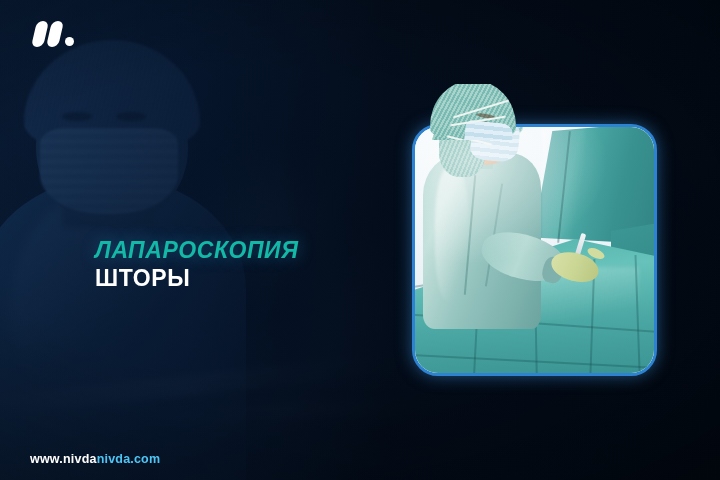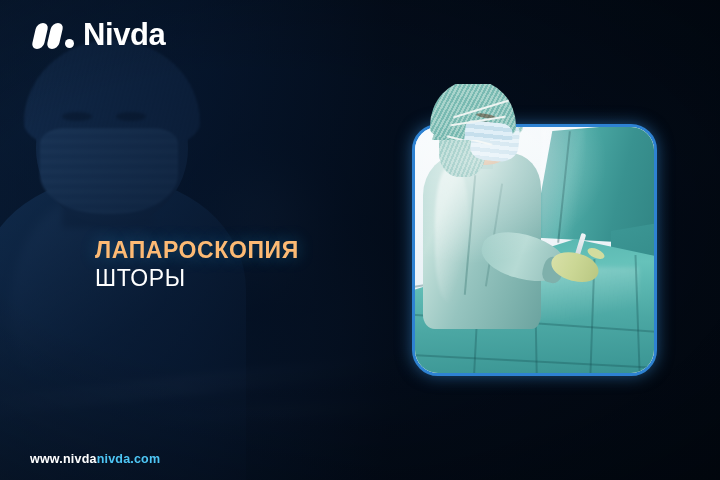--- a/index.html
+++ b/index.html
@@ -150,28 +150,29 @@
     color:#ffffff;
     font-size:31px;
     font-weight:bold;
     letter-spacing:-.4px;
     line-height:1;
   }
 
   
   .headline { position:absolute; left:95px; top:236px; z-index:6; }
   .headline .l1 {
-    color:#fdba74;
+    color:#14b8a6;
     font-size:23px; font-weight:bold;
     letter-spacing:.6px; line-height:1.22;
     text-shadow:0 0 16px rgba(36,150,210,.45);
+    font-style:italic;
   }
   .headline .l2 {
     color:#ffffff;
-    font-size:23px; font-weight:normal;
+    font-size:23px; font-weight:bold;
     letter-spacing:.6px; line-height:1.22;
   }
 
   
   .site-url {
     position:absolute; left:30px; top:452px; z-index:6;
     font-size:12.5px; font-weight:bold; letter-spacing:.2px;
   }
   .site-url .w { color:#ffffff; }
   .site-url .c { color:#4ec6f5; }
@@ -410,21 +411,20 @@
     <div class="bg-grade"></div>
     <div class="bg-vignette"></div>
   </div>
 
   <div class="logo">
     <div class="logo-mark">
       <span class="bar bar1"></span>
       <span class="bar bar2"></span>
       <span class="dot"></span>
     </div>
-    <div class="logo-word">Nivda</div>
   </div>
 
   <div class="headline">
     <div class="l1">ЛАПАРОСКОПИЯ</div>
     <div class="l2">ШТОРЫ</div>
   </div>
 
   <div class="photo-card">
     <div class="card-glow"></div>
     <div class="card-frame">

